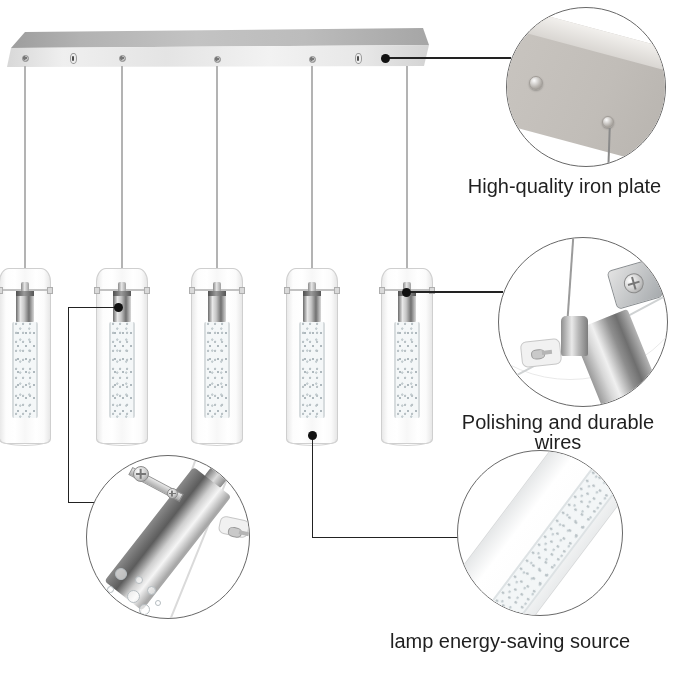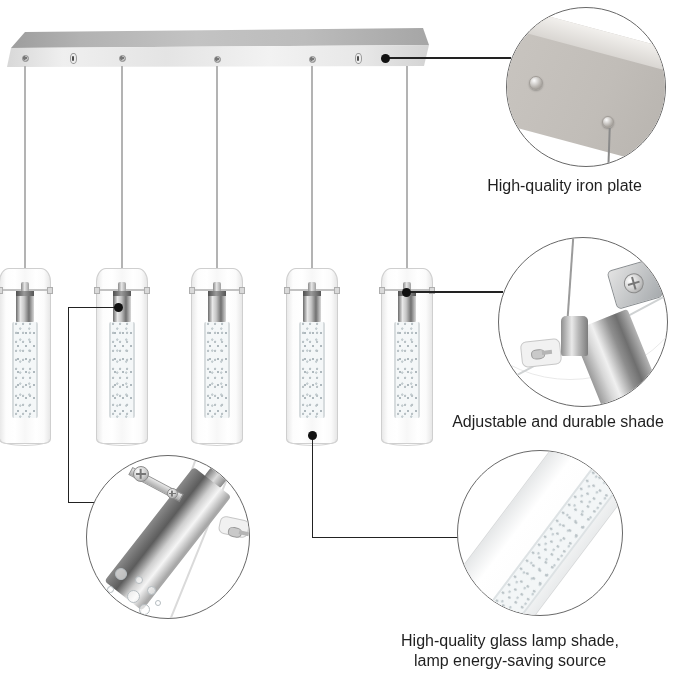--- a/index.html
+++ b/index.html
@@ -113,21 +113,21 @@
   .c4-rod{position:absolute;left:84px;top:-40px;width:34px;height:256px;box-sizing:border-box;
     background-color:#f3f6f7;border-left:2px solid #dde2e4;border-right:2px solid #dde2e4;
     background-image:
       radial-gradient(circle at 30% 20%,#b9c2c6 1px,transparent 1.7px),
       radial-gradient(circle at 70% 60%,#c4cdd1 1px,transparent 1.7px);
     background-size:8px 10px,10px 12px;}
   .c4-ellipse{position:absolute;left:40px;top:203px;width:88px;height:28px;box-sizing:border-box;
     border:2px solid #d5d7d8;border-radius:50%;background:rgba(252,252,252,.9);}
 
   
-  .label{position:absolute;font-size:16px;line-height:20px;text-align:center;color:#1f1f1f;}
+  .label{position:absolute;font-size:20px;line-height:20px;text-align:center;color:#1f1f1f;}
   .label span{display:block;}
 </style>
 </head>
 <body>
 
 <div class="stage">
 
   <div class="canopy">
     <div class="canopy-top"></div>
     <div class="canopy-front"></div>
@@ -244,20 +244,19 @@
       <div class="c4-glass"></div>
       <div class="c4-rod"></div>
       <div class="c4-ellipse"></div>
     </div>
   </div>
 
   <div class="label" style="left:450px;top:176px;width:229px;">
     <span>High-quality iron plate</span>
   </div>
   <div class="label" style="left:437px;top:412px;width:242px;">
-    <span>Adjustable and durable shade</span>
+    <span>Polishing and durable wires</span>
   </div>
   <div class="label" style="left:360px;top:631px;width:300px;">
-    <span>High-quality glass lamp shade,</span>
     <span>lamp energy-saving source</span>
   </div>
 
 </div>
 
 </body></html>

